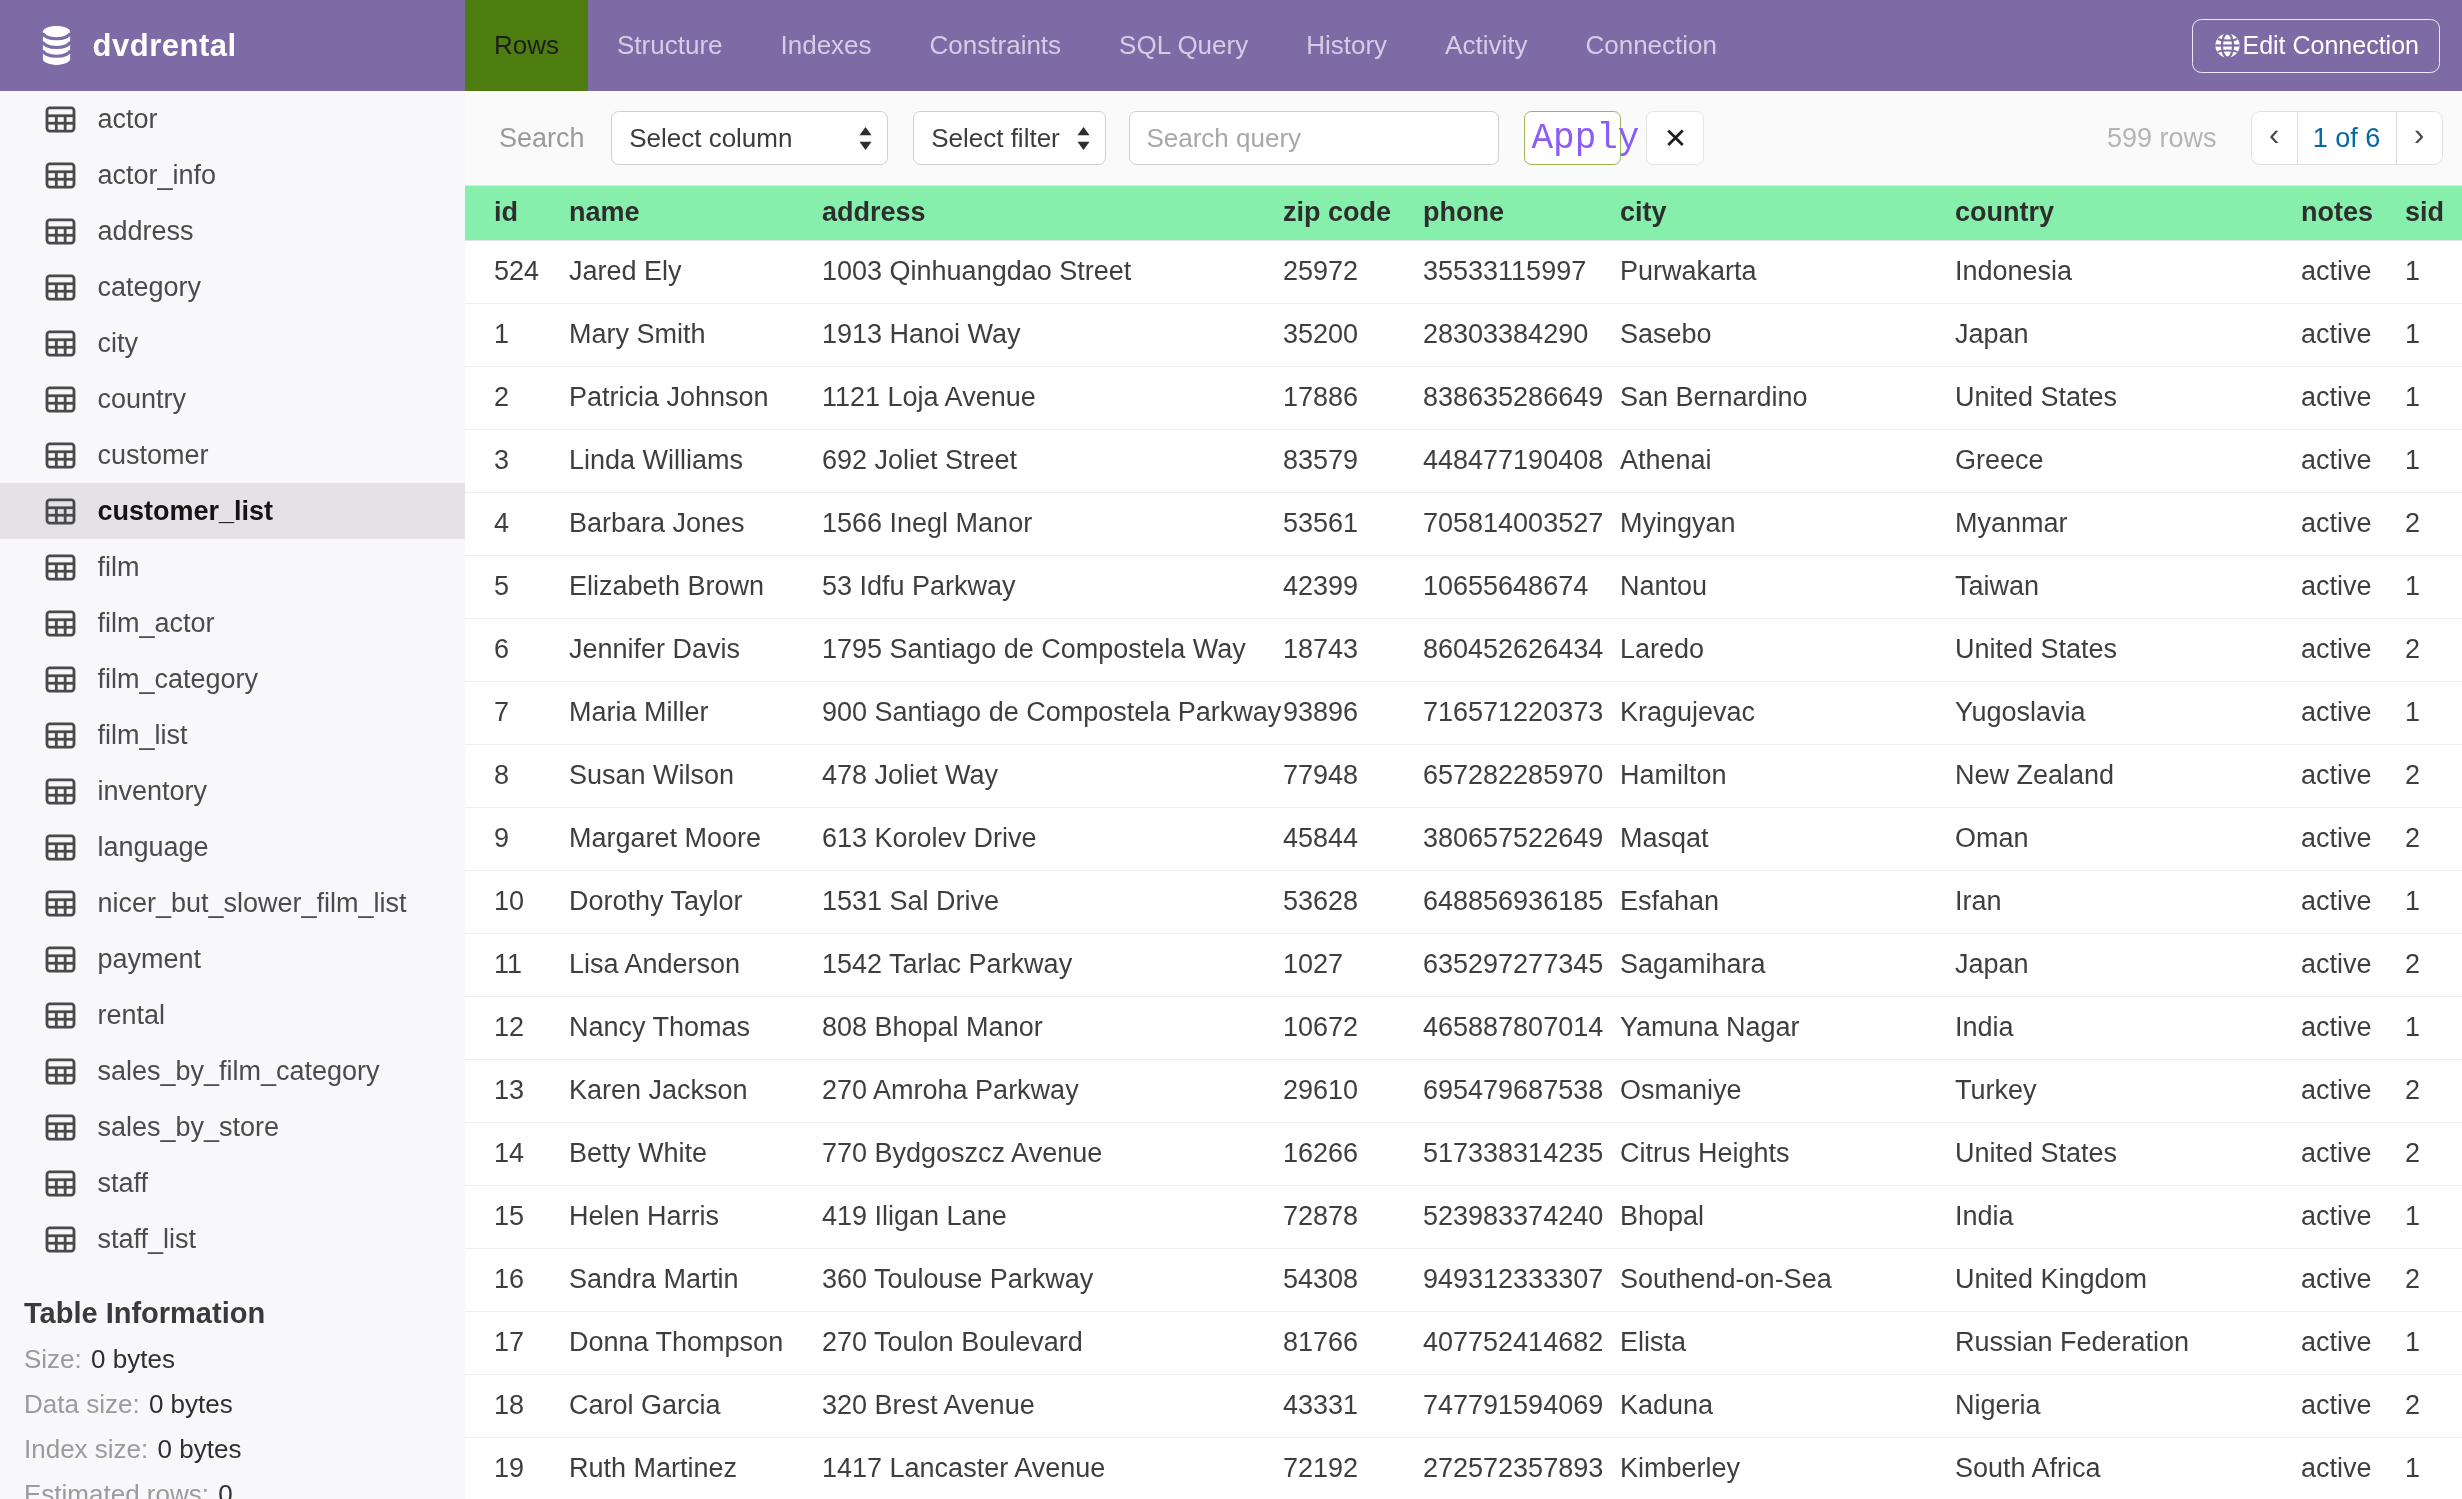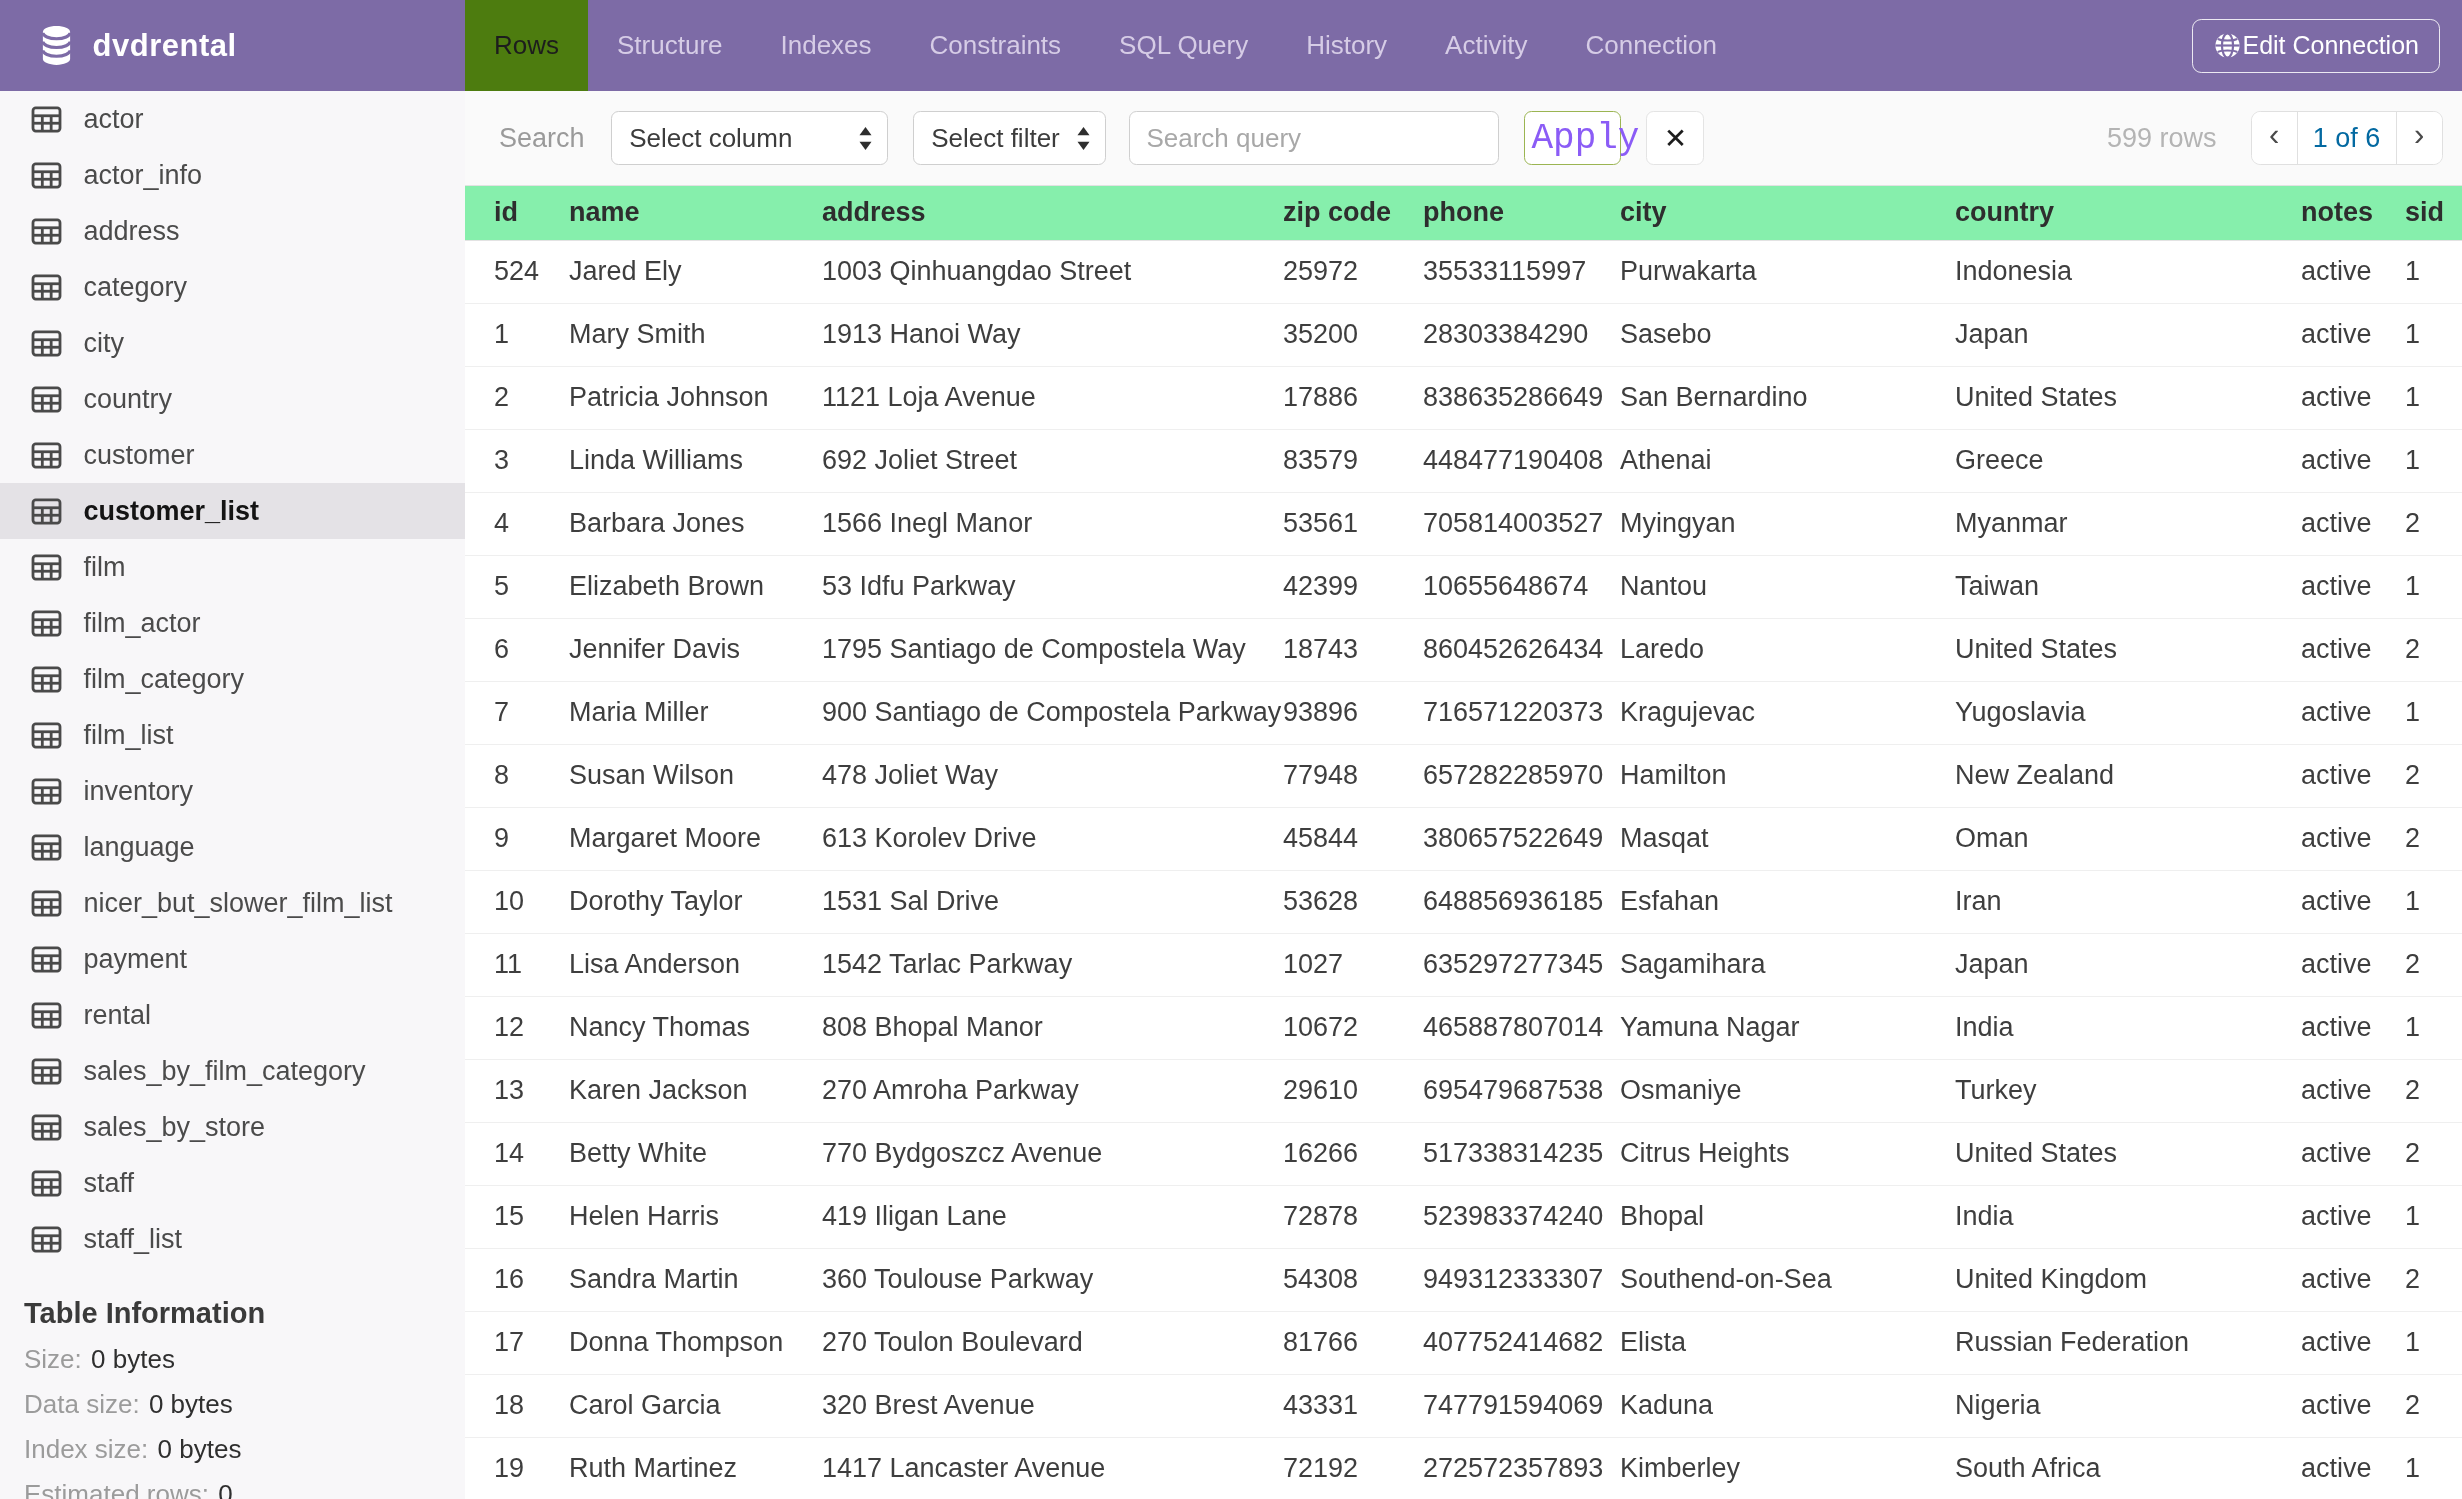--- a/index.html
+++ b/index.html
@@ -29,21 +29,21 @@
     background:transparent; border:1.9px solid rgba(255,255,255,0.85); border-radius:9.3px;
     color:#ffffff; font-size:25px; cursor:pointer;
   }
   
   .sidebar {
     position:absolute; top:91px; left:0; width:465px; height:1409px;
     background:#f8f7f9; overflow:hidden;
   }
   .side-item {
     height:56px; display:flex; align-items:center; gap:21.4px;
-    padding-left:31px; font-size:27px; color:#4b4b4b; cursor:pointer; white-space:nowrap;
+    padding-left:45px; font-size:27px; color:#4b4b4b; cursor:pointer; white-space:nowrap;
   }
   .side-item.selected { background:#e4e2e6; color:#141414; font-weight:bold; }
   .t-icon { display:flex; align-items:center; flex:0 0 auto; }
   .table-info { margin-top:22px; padding-left:24px; }
   .ti-title { font-size:29px; font-weight:bold; color:#3a3a3a; height:48px; display:flex; align-items:center; }
   .ti-row { height:45px; display:flex; align-items:center; font-size:26px; color:#9b9b9b; gap:9.3px; }
   .ti-value { color:#2f2f2f; }
   
   .main { position:absolute; top:91px; left:465px; width:1998px; height:1409px; }
   .toolbar {

